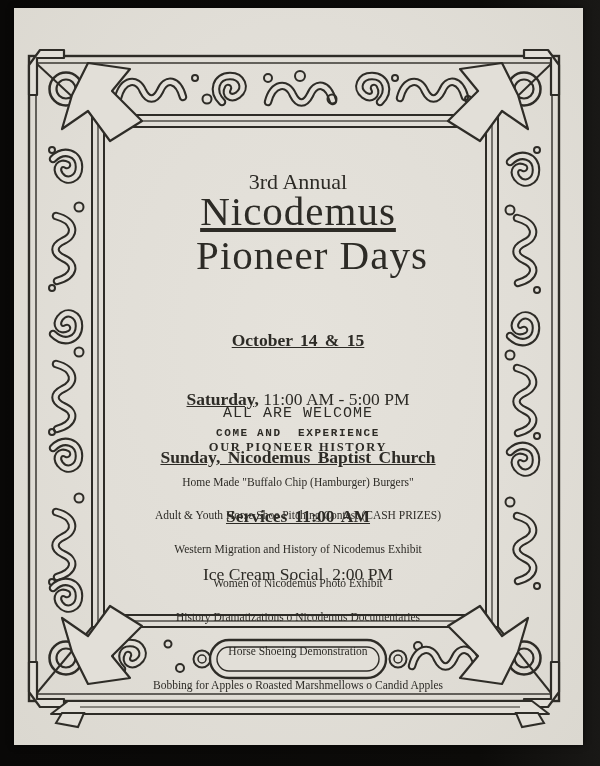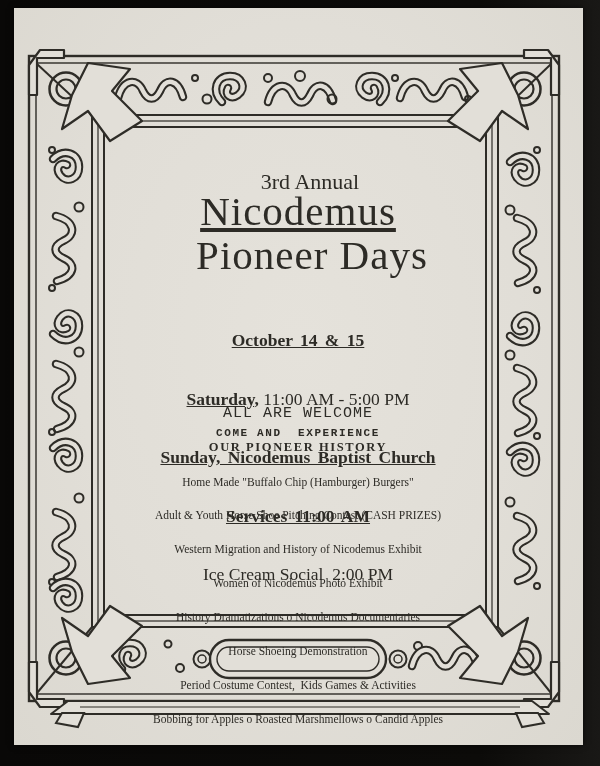--- a/index.html
+++ b/index.html
@@ -16,21 +16,21 @@
   svg.frame{position:absolute;left:0;top:0;pointer-events:none;}
   .ink-line{stroke:#2e2c27;fill:none;}
   .ink-fill{stroke:#2e2c27;fill:#e2dfd8;}
   .rib-ink{stroke:#2e2c27;stroke-width:8.5;fill:none;stroke-linecap:round;stroke-linejoin:round;}
   .rib-pap{stroke:#e2dfd8;stroke-width:4.4;fill:none;stroke-linecap:round;stroke-linejoin:round;}
   .content{
     position:absolute;left:103px;top:0;width:390px;height:766px;
     color:#2d2b26;text-align:center;z-index:2;white-space:pre-wrap;
   }
   .content>div{position:absolute;left:0;width:100%;}
-  .subtitle{top:169px;font-size:22px;padding-left:12px;}
+  .subtitle{top:169px;font-size:22px;}
   .title1{top:190px;font-size:41px;letter-spacing:1px;line-height:1.05;text-decoration:underline;}
   .title2{top:234px;font-size:41px;letter-spacing:1px;line-height:1.05;padding-left:14px;}
   .schedule{top:292px;font-size:17.5px;line-height:19.5px;}
   .schedule .b{font-weight:bold;word-spacing:3px;text-decoration:underline;}
   .welcome-1{top:405px;font-size:15px;letter-spacing:1px;font-family:Liberation Mono, monospace;}
   .welcome-2{top:427px;font-size:11px;font-weight:bold;letter-spacing:1.6px;font-family:Liberation Mono, monospace;}
   .welcome-3{top:440px;font-size:12.5px;font-weight:bold;letter-spacing:1.6px;}
   .activities{top:454px;font-size:11.5px;line-height:11.3px;}
 </style>
 </head>
@@ -191,21 +191,20 @@
   <div class="welcome-2">COME AND  EXPERIENCE</div>
   <div class="welcome-3">OUR PIONEER HISTORY</div>
 
   <div class="activities">
     <div>Home Made "Buffalo Chip (Hamburger) Burgers"</div>
     <div>Adult &amp; Youth Horse Shoe Pitching Contest (CASH PRIZES)</div>
     <div>Western Migration and History of Nicodemus Exhibit</div>
     <div>Women of Nicodemus Photo Exhibit</div>
     <div>History Dramatizations o Nicodemus Documentaries</div>
     <div>Horse Shoeing Demonstration</div>
-    <div>Period Costume Contest,  Kids Games &amp; Activities</div>
     <div>Bobbing for Apples o Roasted Marshmellows o Candid Apples</div>
     
     
     
     
     
   </div>
 </div>
 
 </body></html>

